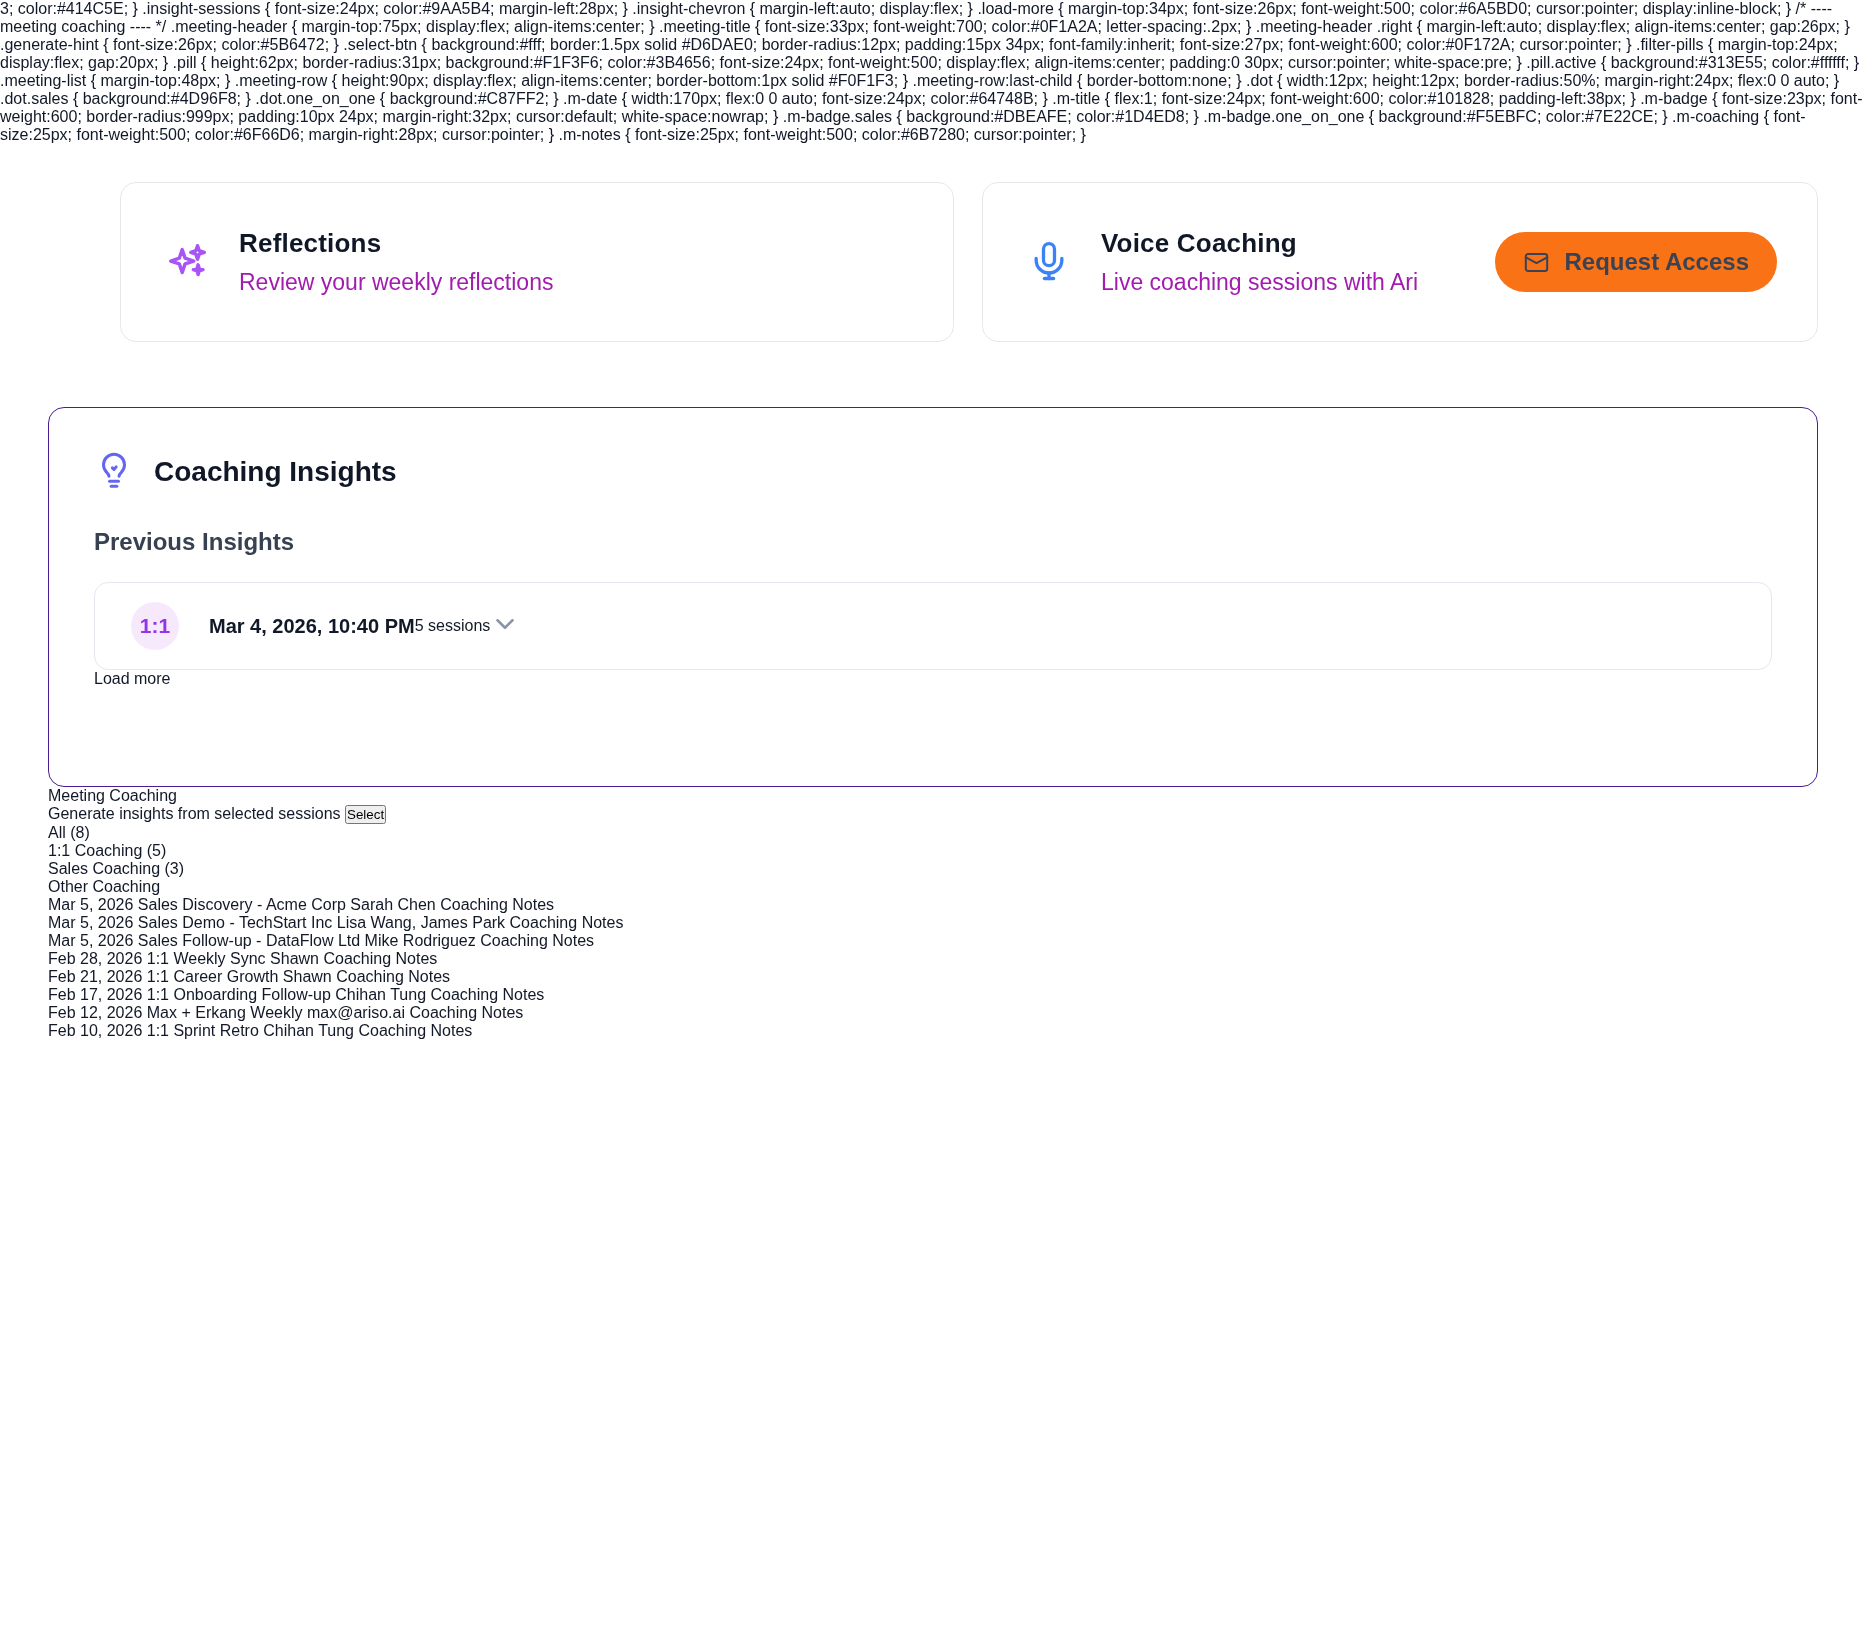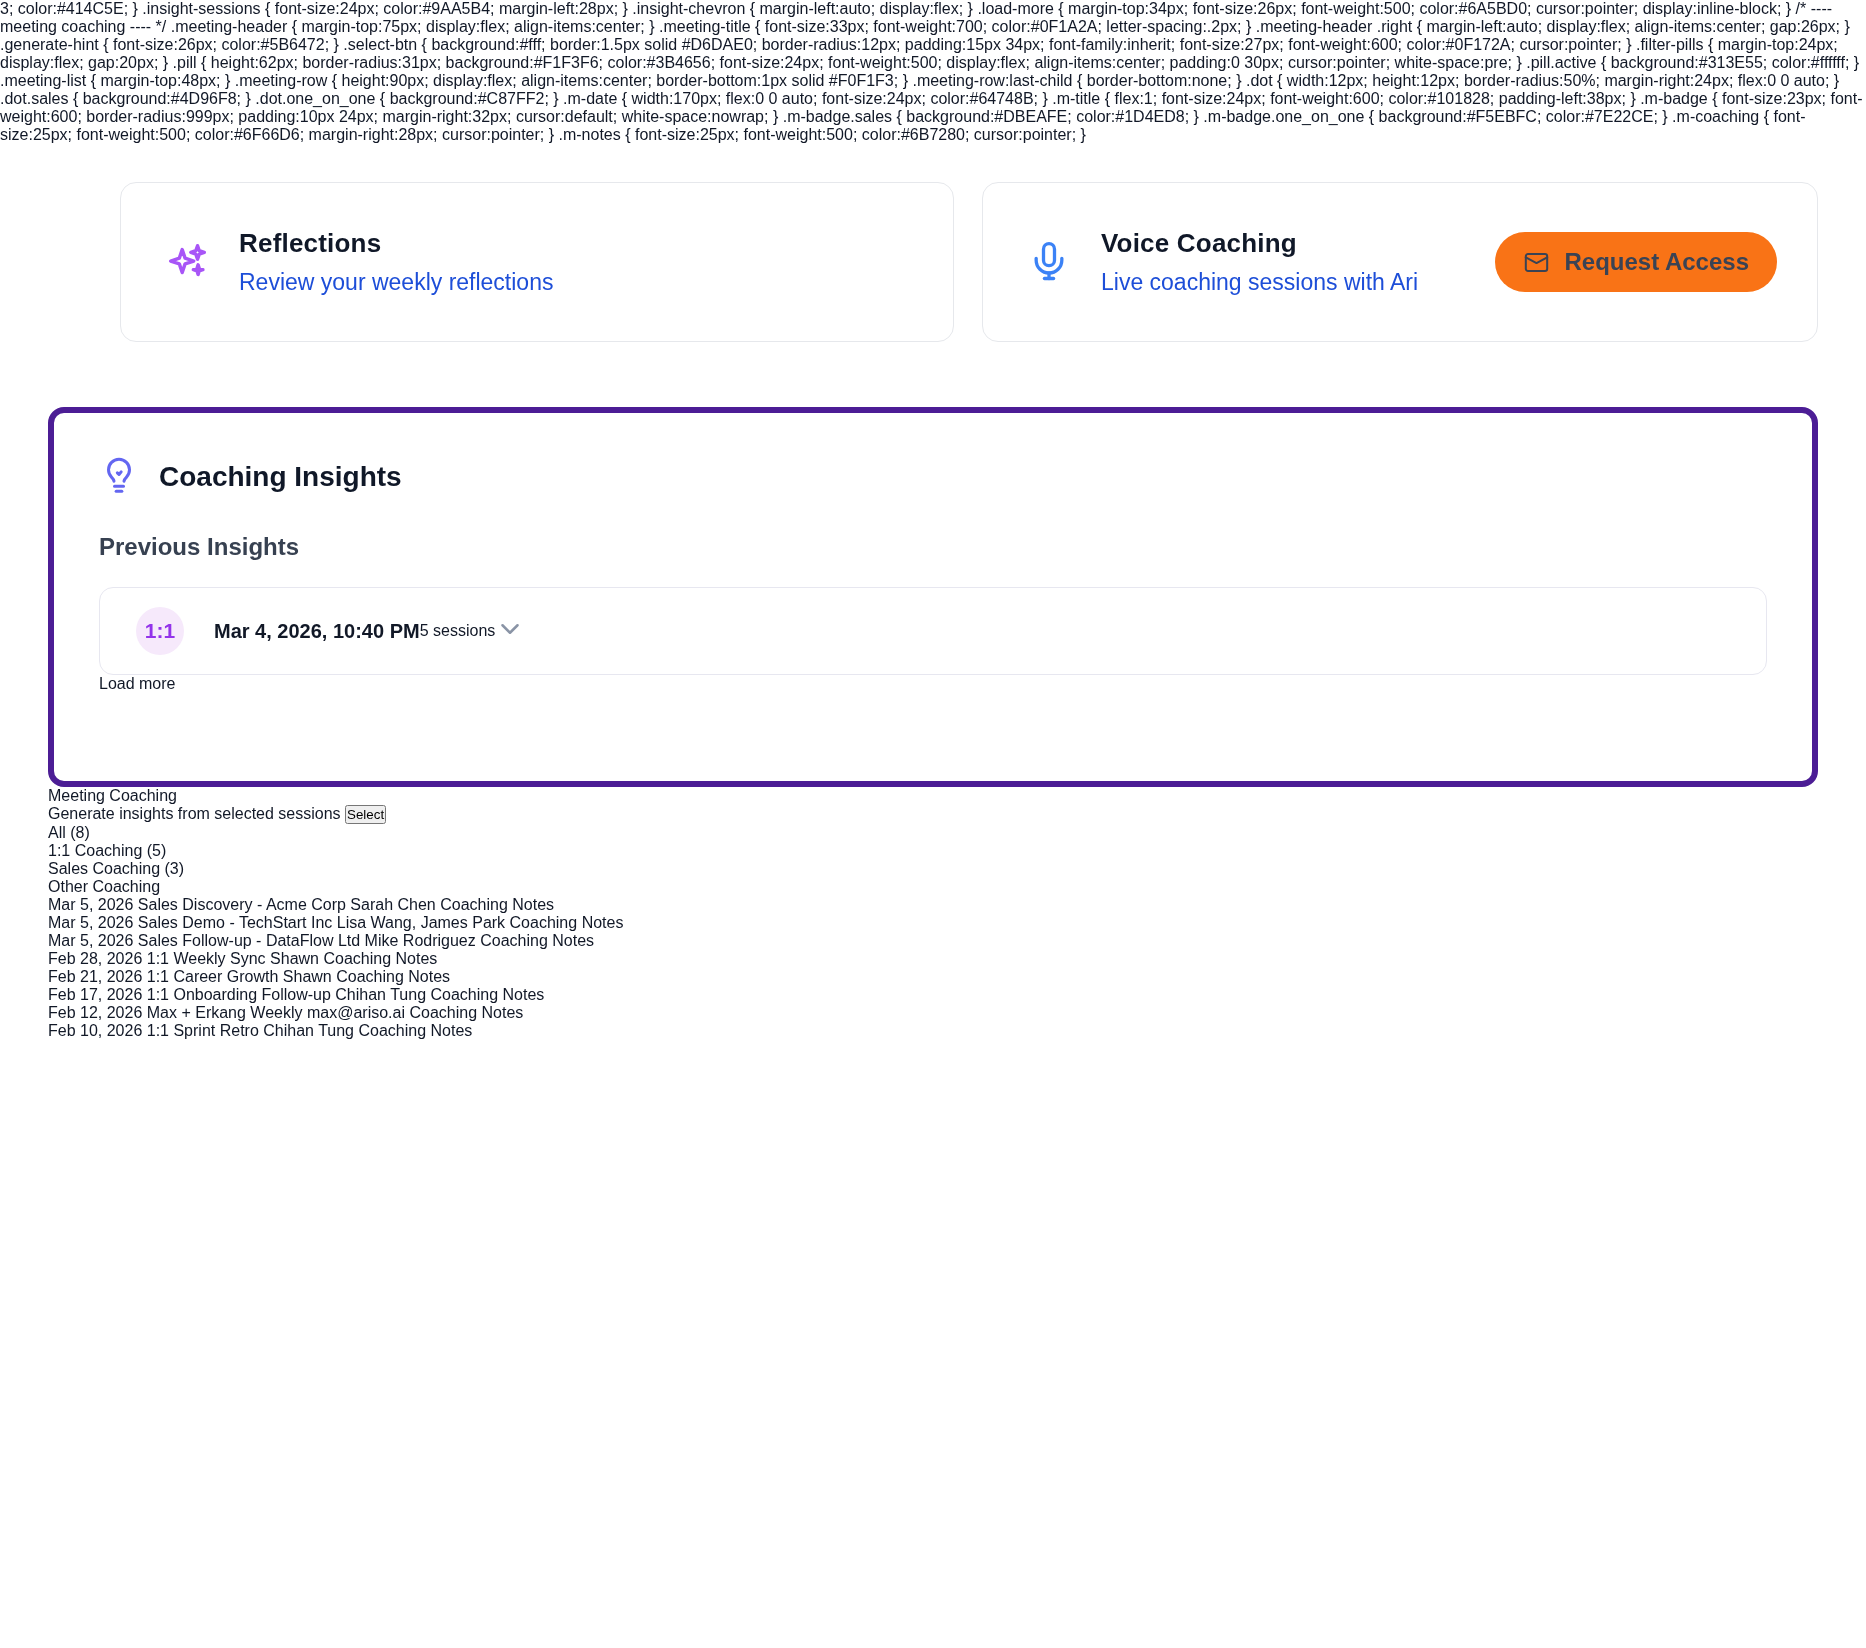--- a/index.html
+++ b/index.html
@@ -9,28 +9,28 @@
 
   
   .top-cards { display:flex; gap:28px;justify-content:flex-end; }
   .card { border:1px solid #E6E8EC; border-radius:16px; height:160px;
           display:flex; align-items:center; padding:0 40px; background:#fff; }
   .card-reflections { width:834px; }
   .card-voice { width:836px; }
   .card-icon { width:52px; height:52px; display:flex; align-items:center; justify-content:center;
                margin-right:26px; flex:0 0 auto; }
   .card-text .card-title { font-size:26px; font-weight:700; color:#101828; letter-spacing:.2px; }
-  .card-text .card-sub { font-size:23px; color:#1d4ed8; margin-top:10px; }
+  .card-text .card-sub { font-size:23px; color:#a21caf; margin-top:10px; }
   .card-voice .spacer { flex:1; }
   .request-btn { display:flex; align-items:center; gap:14px; background:#f97316;
                  border:none; border-radius:30px; padding:16px 28px; cursor:pointer;
                  font-family:inherit; font-size:24px; font-weight:600; color:#3A4354; }
 
   
-  .insights-card { margin-top:65px; border:6px solid #4c1d95; border-radius:16px;
+  .insights-card { margin-top:65px; border:1px solid #4c1d95; border-radius:16px;
                    height:380px; padding:44px 45px; background:#fff; }
   .insights-header { display:flex; align-items:center; gap:20px; }
   .insights-title { font-size:28px; font-weight:700; color:#101828; }
   .prev-label { margin-top:36px; font-size:24px; font-weight:700; color:#374151; }
   .insight-row { margin-top:26px; height:88px; border:1px solid #E7E7F0; border-radius:14px;
                  display:flex; align-items:center; padding:0 36px; cursor:pointer; background:#fff; }
   .badge-11 { width:48px; height:48px; border-radius:50%; background:#F6E9FB; color:#9333EA;
               font-size:21px; font-weight:700; display:flex; align-items:center; justify-content:center;
               margin-right:30px; flex:0 0 auto; }
   .insight-date { font-size:20px; font-weight:600; color:#44506</style></head><body>3; color:#414C5E; }

